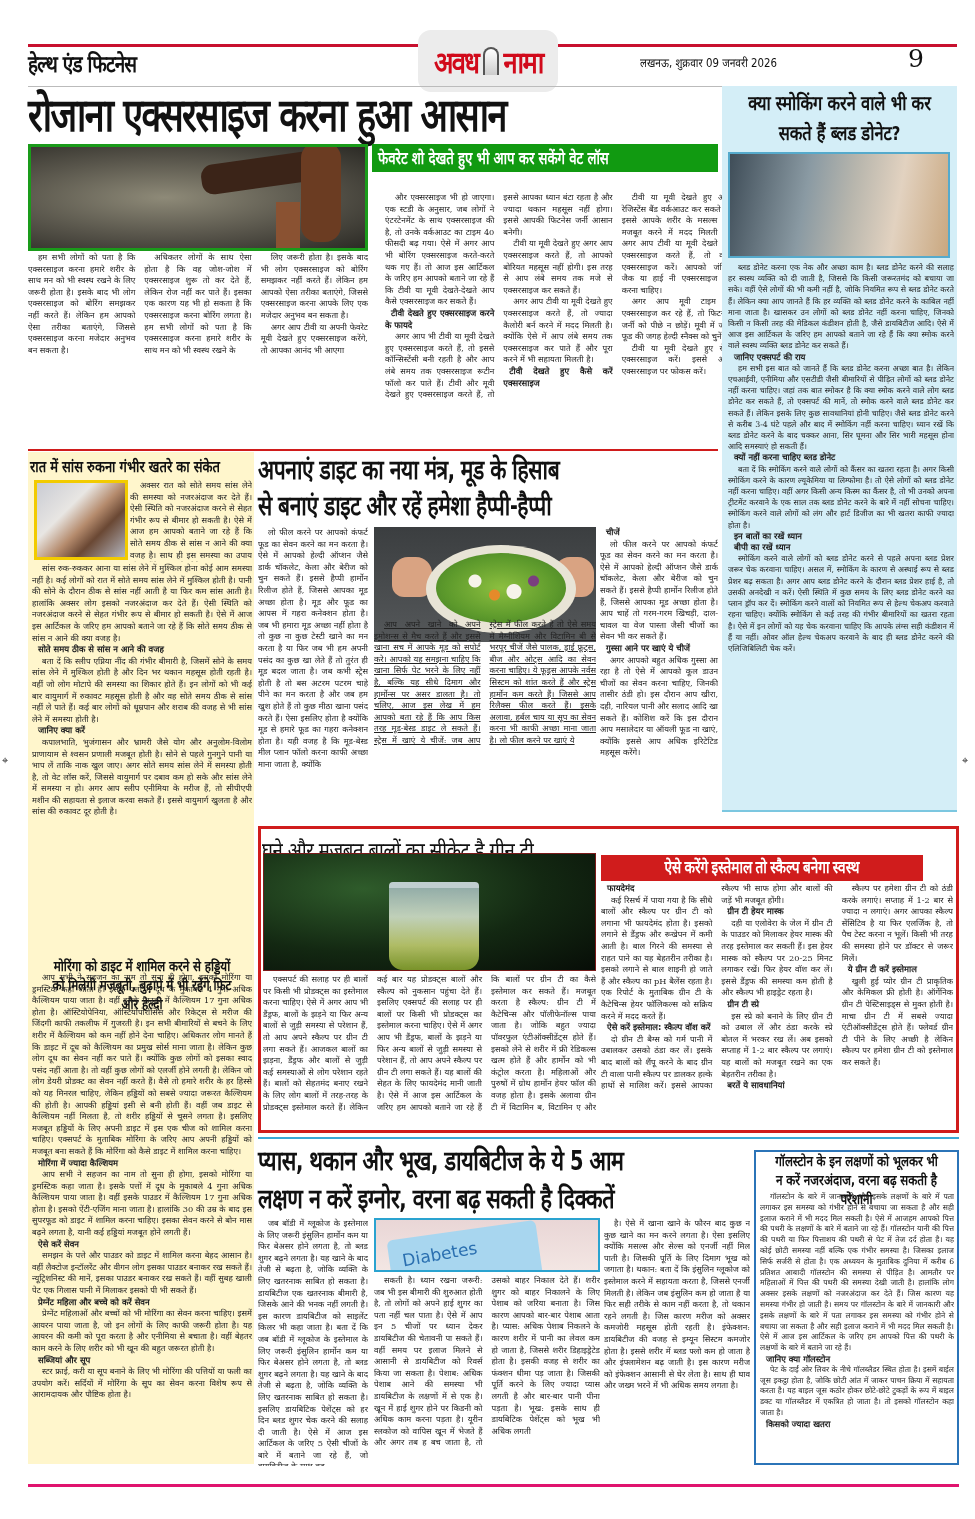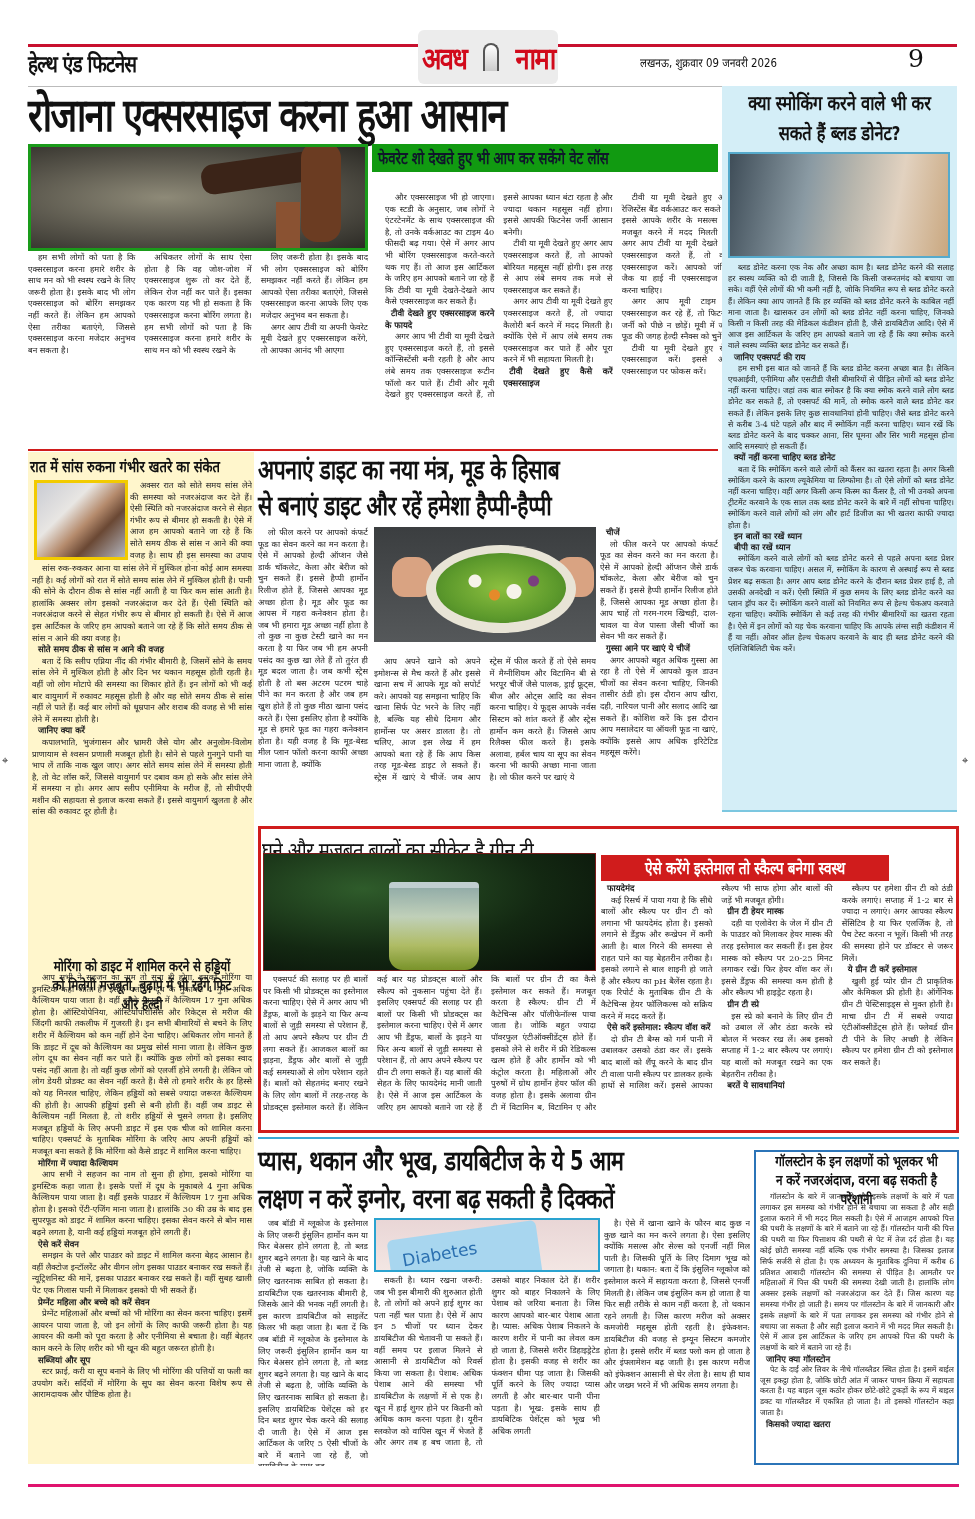--- a/index.html
+++ b/index.html
@@ -11,34 +11,34 @@
   .txt p { text-indent: 10px; }
   .txt .sub { font-weight: bold; text-indent: 6px; font-family: "DejaVu Sans", sans-serif; font-size: 8.4px; }
   .cols3 { column-count: 3; column-gap: 9px; }
   .cols2 { column-count: 2; column-gap: 9px; }
   .head-sans { font-family: "DejaVu Sans Condensed", "DejaVu Sans", sans-serif; font-weight: bold; }
 
   
   .mast-line { position: absolute; left: 28px; right: 18px; top: 44px; height: 3px; background: #c8102e; }
   .mast-bottom { position: absolute; left: 28px; right: 18px; top: 86px; height: 1px; background: #bbb; }
   .section-label { left: 28px; top: 44px; font-size: 23px; line-height: 40px; font-family: "DejaVu Sans", sans-serif; font-weight: bold; letter-spacing: -1px; transform: scaleX(0.82); transform-origin: left center; }
-  .logo-box { left: 208px; top: 30px; width: 108px; height: 54px; background: #ececec; border-radius: 6px; display:flex; align-items:center; justify-content:space-between; }
+  .logo-box { left: 208px; top: 30px; width: 108px; height: 62px; background: #ececec; border-radius: 13px; display:flex; align-items:center; justify-content:center; }
   .logo-box { left: 418px; width: 140px; }
   .logo-text { color: #d10a1b; font-size: 30px; font-weight: bold; font-family: "DejaVu Sans", sans-serif; letter-spacing:-2px; transform: scaleX(0.85); }
   .logo-arch { display:inline-block; width: 16px; height: 28px; margin: 0 1px; border: 2px solid #555; border-bottom: none; border-radius: 8px 8px 0 0; background: linear-gradient(#fff,#ccc); vertical-align: middle; }
   .date-line { left: 640px; top: 54px; font-size: 12px; font-family: "DejaVu Sans", sans-serif; transform: scaleX(0.85); transform-origin: left center; }
   .page-num { left: 908px; top: 44px; font-size: 25px; font-family: "DejaVu Serif", serif; }
 
   
   .a1-head { left: 28px; top: 86px; width: 690px; font-size: 46px; line-height: 58px; font-family: "DejaVu Sans", sans-serif; letter-spacing: -2px; white-space: nowrap; transform: scaleX(0.78); transform-origin: left center; }
   .a1-img { left: 28px; top: 144px; width: 340px; height: 107px; border: 3px solid #1a9b1a; background: radial-gradient(ellipse at 40% 50%, #8e8a78 0%, #57544a 55%, #2b2a25 100%); overflow:hidden; }
   .fighter-body { position:absolute; left: 170px; top: 10px; width: 130px; height: 30px; background: #3b2418; transform: rotate(-8deg); border-radius: 12px; }
   .fighter-torso { position:absolute; left: 270px; top: -5px; width: 40px; height: 100px; background: #6b3c22; border-radius: 16px; }
   .fighter-leg { position:absolute; left: 245px; top: 55px; width: 24px; height: 55px; background: #8a5232; }
-  .a1-sub { left: 372px; top: 144px; width: 346px; height: 28px; background: #119a11; color: #0f172a; font-size: 17px; line-height: 28px; padding-left: 6px; white-space: nowrap; overflow:hidden; }
+  .a1-sub { left: 372px; top: 144px; width: 346px; height: 28px; background: #119a11; color: #ffffff; font-size: 17px; line-height: 28px; padding-left: 6px; white-space: nowrap; overflow:hidden; }
   .a1-sub span { display:inline-block; transform: scaleX(0.78); transform-origin: left center; }
   .a1-left { left: 28px; top: 252px; width: 340px; height: 190px; }
   .a1-right { left: 385px; top: 174px; width: 346px; height: 268px; margin-top: 18px; }
 
   
   .smk-box { left: 722px; top: 86px; width: 235px; height: 370px; background: #d4eef7; }
   .smk-box2 { left: 722px; top: 456px; width: 235px; height: 356px; background: #d4eef7; border-bottom: 2px solid #7cc7e0; }
   .smk-head { left: 722px; top: 88px; width: 235px; font-size: 20px; line-height: 30px; text-align:center; }
   .smk-head span { display:inline-block; transform: scaleX(0.82); }
   .smk-img { left: 728px; top: 152px; width: 222px; height: 106px; border: 2px solid #55aacc; background: linear-gradient(100deg,#3f4d58 0%,#8a9aa3 35%,#b8b6ad 55%,#e2d2c0 75%,#c9a77f 100%); overflow:hidden; }
@@ -58,30 +58,30 @@
   .moringa-t { left: 32px; top: 948px; width: 220px; height: 466px; margin-top: 24px; }
 
   
   .diet-head { left: 258px; top: 452px; width: 460px; font-size: 27px; line-height: 36px; white-space:nowrap; }
   .diet-head div { transform: scaleX(0.78); transform-origin:left center; letter-spacing:-0.5px; }
   .diet-c1 { left: 258px; top: 527px; width: 110px; height: 290px; }
   .diet-img { left: 374px; top: 527px; width: 222px; height: 115px; background: linear-gradient(#3b3e40,#55585a); overflow:hidden; }
   .plate { position:absolute; left: 52px; top: 18px; width: 150px; height: 88px; border-radius: 50%; background: #e8e4d6; }
   .salad { position:absolute; left: 62px; top: 26px; width: 130px; height: 70px; border-radius: 50%; background: radial-gradient(circle at 30% 40%, #f6f3ea 0 6px, transparent 7px), radial-gradient(circle at 60% 55%, #f6f3ea 0 7px, transparent 8px), radial-gradient(circle at 45% 60%, #e58a2a 0 5px, transparent 6px), radial-gradient(circle at 75% 40%, #7a3f7e 0 5px, transparent 6px), radial-gradient(ellipse, #8cbf3f 0%, #5d9a2c 60%, #3f7a22 100%); }
   .hand { position:absolute; width: 40px; height: 40px; background: #d9a382; border-radius: 40% 40% 30% 30%; }
-  .diet-c2 { left: 374px; top: 656px; width: 222px; height: 172px; }
+  .diet-c2 { left: 374px; top: 619px; width: 222px; height: 172px; text-decoration: underline; }
   .diet-c4 { left: 600px; top: 527px; width: 118px; height: 290px; }
 
   
   .gt-frame { left: 258px; top: 826px; width: 701px; height: 307px; border: 3px solid #d01c1c; }
   .gt-head { left: 262px; top: 828px; width: 695px; font-size: 22px; line-height: 46px; white-space:nowrap; font-family: "DejaVu Sans", sans-serif; }
   .gt-head span { display:inline-block; transform: scaleX(0.84); transform-origin:left center; letter-spacing:-0.5px; }
   .gt-img { left: 263px; top: 853px; width: 333px; height: 118px; background: radial-gradient(ellipse at 30% 30%, #2f5c2b 0%, #132812 55%, #070d07 100%); border: 1px solid #7a1a1a; overflow:hidden; }
   .glass { position:absolute; left: 125px; top: 28px; width: 90px; height: 88px; background: linear-gradient(#9ab3b0 0%, #c9d8c2 35%, #b8c46a 70%, #7f9a2c 100%); border-radius: 4px 4px 14px 14px; border-top: 6px solid #c9d6da; opacity: .95; }
-  .gt-sub { left: 601px; top: 855px; width: 288px; height: 26px; background: #d01c1c; color:#fff; text-align:center; font-size: 17px; line-height: 26px; white-space:nowrap; }
+  .gt-sub { left: 601px; top: 855px; width: 322px; height: 26px; background: #d01c1c; color:#fff; text-align:center; font-size: 17px; line-height: 26px; white-space:nowrap;font-family:Liberation Serif, serif; }
   .gt-sub span { display:inline-block; transform: scaleX(0.8); }
   .gt-left { left: 263px; top: 974px; width: 333px; height: 150px; }
   .gt-right { left: 601px; top: 883px; width: 352px; height: 243px; }
 
   
   .blue-rule { left: 258px; top: 1137px; width: 701px; height: 2px; background: #3aa9d6; }
   .dia-head { left: 258px; top: 1142px; width: 492px; font-size: 27px; line-height: 38px; white-space:nowrap; }
   .dia-head div { transform: scaleX(0.8); transform-origin:left center; letter-spacing:-0.5px; }
   .dia-c1 { left: 258px; top: 1218px; width: 110px; height: 248px; }
   .dia-img { left: 374px; top: 1218px; width: 226px; height: 54px; background: linear-gradient(180deg,#e9d6d6,#f3e6e3); border: 2px solid #2aa3d0; overflow:hidden; }

